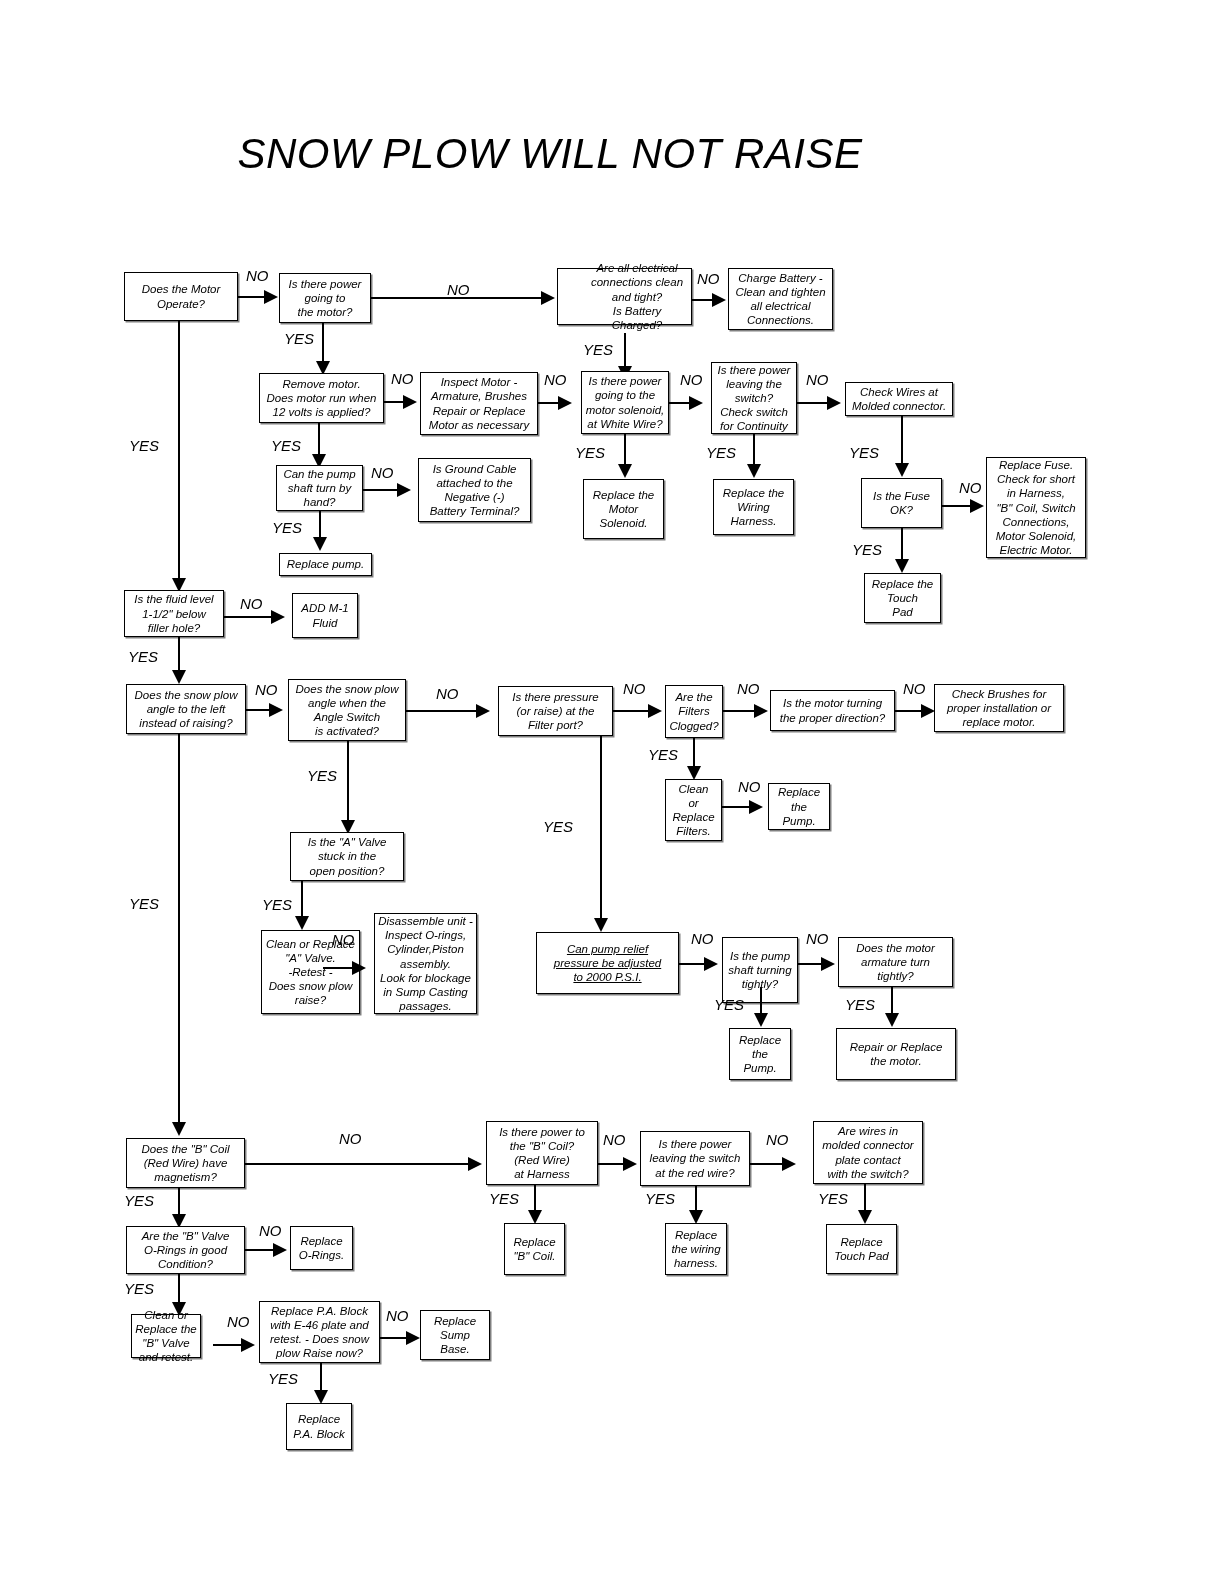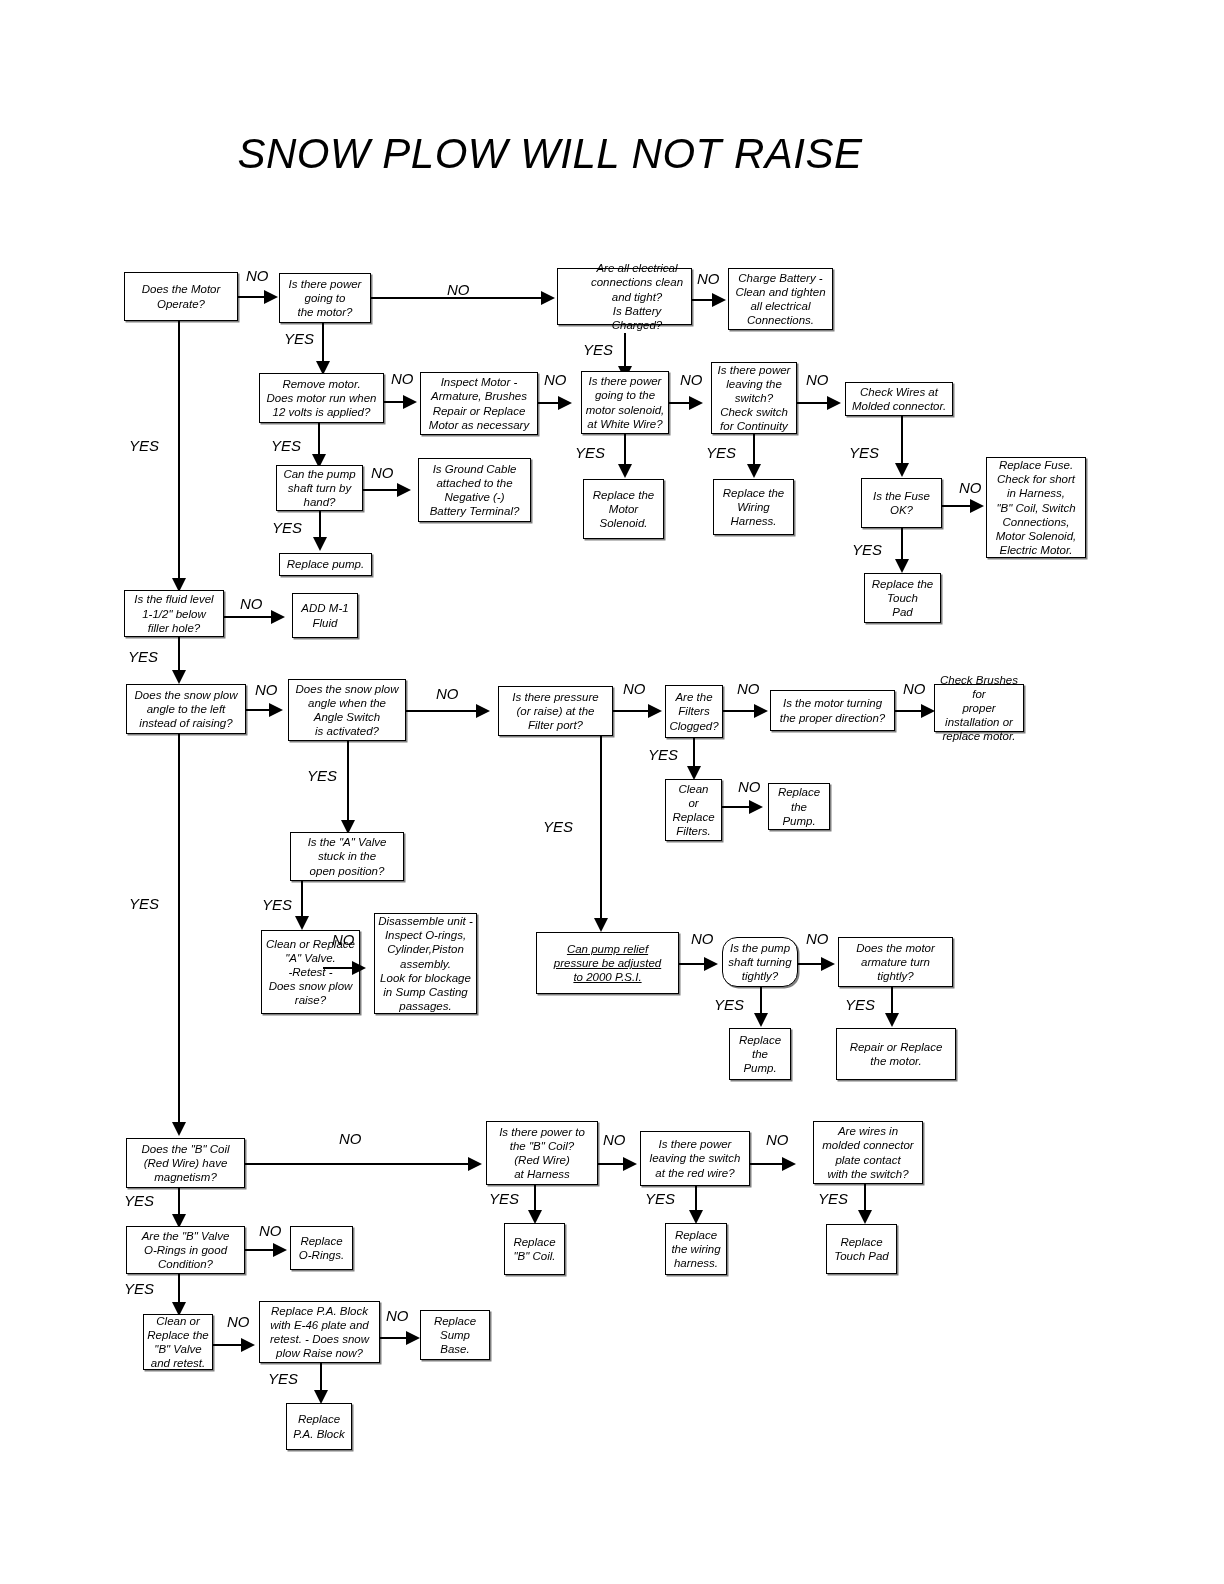--- a/index.html
+++ b/index.html
@@ -300,21 +300,21 @@
 
   <div class="node" style="left:770px;top:690px;width:125px;height:41px;">
     <span>Is the motor turning
 the proper direction?</span>
     </div>
 
   <div class="lbl" style="left:903px;top:680px;">NO</div>
   <div class="ln h" style="left:895px;top:710px;width:28px;"></div>
   <div class="ar ar-r" style="left:921px;top:704px;"></div>
 
-  <div class="node" style="left:934px;top:684px;width:90px;height:48px;">
+  <div class="node" style="left:934px;top:684px;width:130px;height:48px;">
     <span>Check Brushes for
 proper installation or
 replace motor.</span>
     </div>
 
   <div class="lbl" style="left:648px;top:746px;">YES</div>
   <div class="ln v" style="left:693px;top:738px;height:33px;"></div>
   <div class="ar ar-d" style="left:687px;top:766px;"></div>
 
   <div class="node" style="left:665px;top:779px;width:57px;height:62px;">
@@ -377,21 +377,21 @@
   <div class="node" style="left:536px;top:932px;width:143px;height:62px;text-decoration:underline;">
     <span>Can pump relief
 pressure be adjusted
 to 2000 P.S.I.</span>
     </div>
 
   <div class="lbl" style="left:691px;top:930px;">NO</div>
   <div class="ln h" style="left:679px;top:963px;width:27px;"></div>
   <div class="ar ar-r" style="left:704px;top:957px;"></div>
 
-  <div class="node" style="left:722px;top:937px;width:76px;height:50px;border-radius:15px;">
+  <div class="node" style="left:722px;top:937px;width:76px;height:66px;">
     <span>Is the pump
 shaft turning
 tightly?</span>
     </div>
 
   <div class="lbl" style="left:806px;top:930px;">NO</div>
   <div class="ln h" style="left:798px;top:963px;width:25px;"></div>
   <div class="ar ar-r" style="left:821px;top:957px;"></div>
 
   <div class="node" style="left:838px;top:937px;width:115px;height:50px;">
@@ -505,21 +505,21 @@
 
   <div class="node" style="left:290px;top:1226px;width:63px;height:44px;">
     <span>Replace
 O-Rings.</span>
     </div>
 
   <div class="lbl" style="left:124px;top:1280px;">YES</div>
   <div class="ln v" style="left:178px;top:1274px;height:32px;"></div>
   <div class="ar ar-d" style="left:172px;top:1302px;"></div>
 
-  <div class="node" style="left:143px;top:1314px;width:70px;height:56px;">
+  <div class="node" style="left:131px;top:1314px;width:70px;height:44px;">
     <span>Clean or
 Replace the
 "B" Valve
 and retest.</span>
     </div>
 
   <div class="lbl" style="left:227px;top:1313px;">NO</div>
   <div class="ln h" style="left:213px;top:1344px;width:30px;"></div>
   <div class="ar ar-r" style="left:241px;top:1338px;"></div>
 

